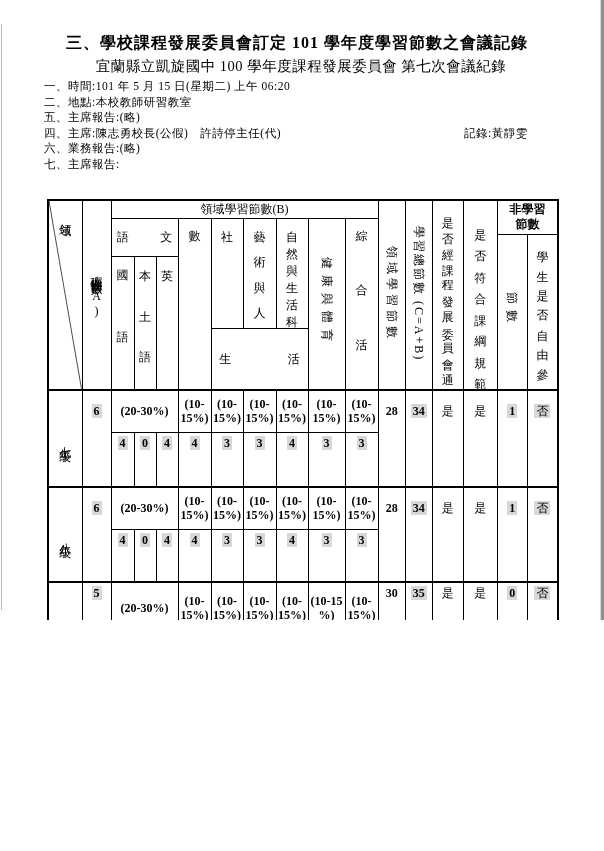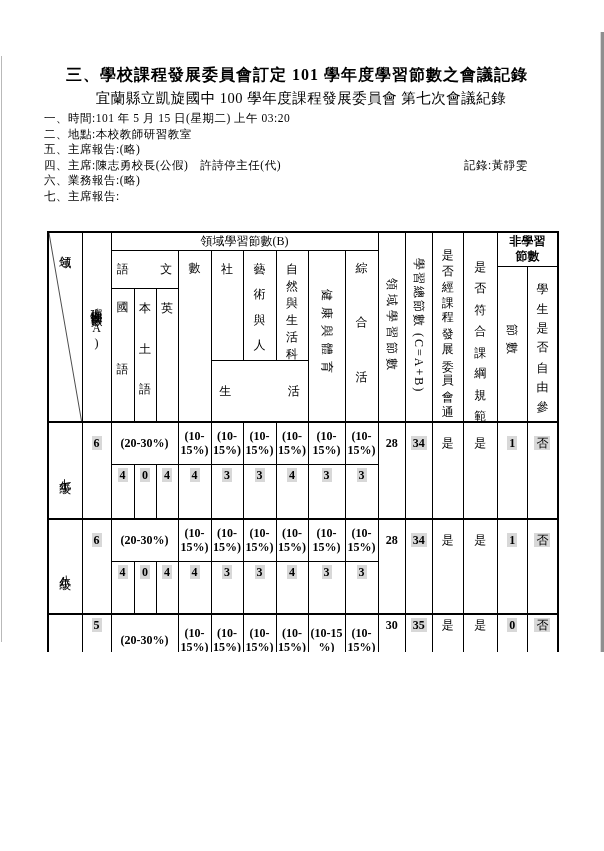--- a/index.html
+++ b/index.html
@@ -1,18 +1,18 @@
 <!DOCTYPE html>
 <html><head>
 <meta charset="utf-8">
 <style>
   html,body{margin:0;padding:0;background:#ffffff;}
   .page{
     position:relative;width:604px;height:620px;background:#fff;overflow:hidden;
-    font-family:"Liberation Serif","DejaVu Serif",serif;color:#000;margin-top:32px;
+    font-family:"Liberation Serif","DejaVu Serif",serif;color:#000;
   }
   
   .edge-left{position:absolute;left:1px;top:24px;bottom:10px;width:1px;background:#b9b9b9;}
   .edge-right{position:absolute;right:0;top:0;height:100%;width:3px;background:#8f8f8f;border-left:1px solid #d9d9d9;}
   .edge-bottom{position:absolute;left:2px;right:5px;top:842px;height:4px;background:#1e1e1e;}
 
   .doc-title{position:absolute;top:33px;left:0;right:10px;text-align:center;font-size:16px;font-weight:bold;letter-spacing:1px;}
   .doc-subtitle{position:absolute;top:57px;left:0;right:2px;text-align:center;font-size:14.5px;letter-spacing:0.5px;}
   .meta{position:absolute;top:79px;left:44px;right:40px;font-size:11.5px;line-height:15.6px;letter-spacing:0.5px;}
   .meta .indent{padding-left:22px;}
@@ -57,21 +57,21 @@
 
 <div class="page">
   <div class="edge-left"></div>
   <div class="edge-right"></div>
   <div class="edge-bottom"></div>
 
   <div class="doc-title">三、學校課程發展委員會訂定 101 學年度學習節數之會議記錄</div>
   <div class="doc-subtitle">宜蘭縣立凱旋國中 100 學年度課程發展委員會 第七次會議紀錄</div>
 
   <div class="meta">
-    <div>一、時間:101 年 5 月 15 日(星期二) 上午 03:20</div>
+    <div>一、時間:101 年 5 月 15 日(星期二) 上午 06:20</div>
     <div>二、地點:本校教師研習教室</div>
     <div>五、主席報告:(略)</div>
     <div>四、主席:陳志勇校長(公假)　許詩停主任(代)</div>
     <div>六、業務報告:(略)</div>
     <div>七、主席報告:</div>
   </div>
   <div class="recorder">記錄:黃靜雯</div>
 
   <table class="sched">
     <colgroup>

